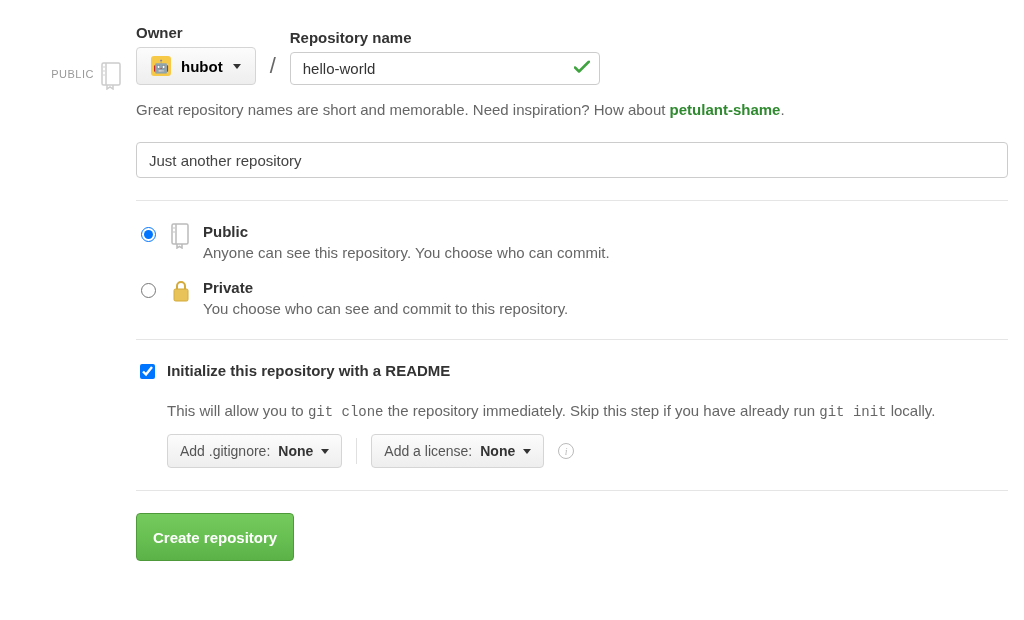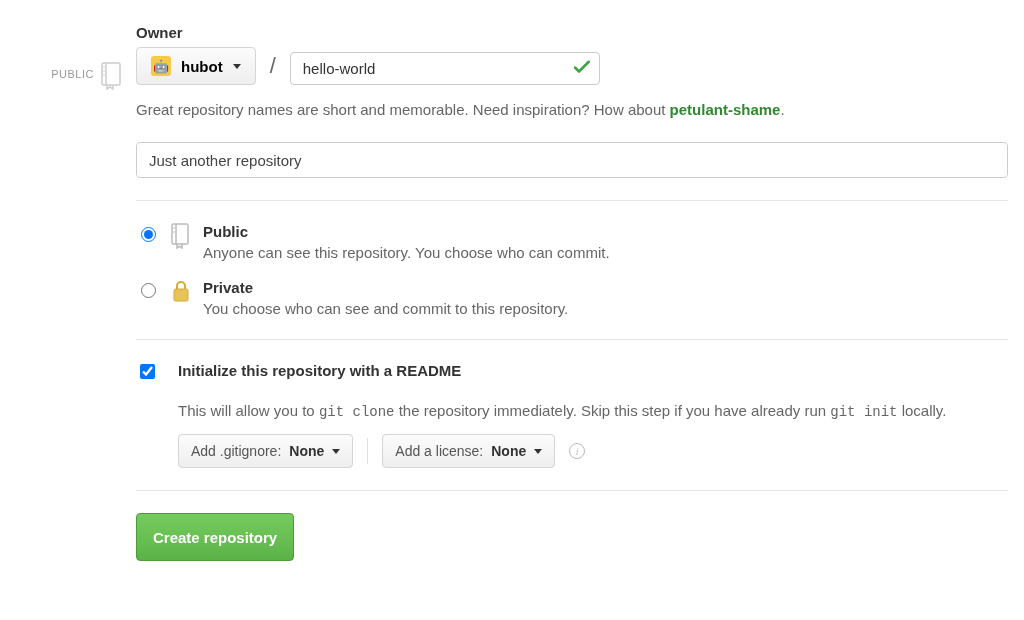--- a/index.html
+++ b/index.html
@@ -132,21 +132,21 @@
     margin-top: 4px;
     width: 15px; height: 15px;
   }
   .vis-icon { width: 24px; display: flex; justify-content: center; }
   .vis-text { flex: 1; }
   .vis-title { font-weight: 700; font-size: 15px; }
   .vis-desc { color: #666; margin-top: 4px; font-size: 15px; }
   .init-row {
     display: flex;
     align-items: flex-start;
-    gap: 20px;
+    gap: 9px;
   }
   .init-check {
     width: 15px; height: 15px;
     margin-top: 2px;
   }
   .init-title { font-weight: 700; font-size: 15px; }
   .init-desc { color: #666; margin-top: 23px; font-size: 15px; }
   .mono { font-family: "Courier New", monospace; font-size: 14px; }
   .selector-row {
     display: flex;
@@ -221,20 +221,21 @@
         <button class="btn-owner">
           <span class="avatar">
               <span>🤖</span>
             </span>
           <span>hubot</span>
           <span class="caret"></span>
         </button>
       </div>
       <span class="slash">/</span>
       <div class="field-block">
+        <span class="field-label">Repository name</span>
         <div class="repo-name-wrap">
           <input class="repo-name-input" type="text" value="hello-world" style="">
           <span class="check">
             <svg width="16" height="14" viewBox="0 0 16 14">
                 <path d="M1 7 l4 4 l10 -10" stroke="#3fa33f" stroke-width="2.5" fill="none" stroke-linecap="round" stroke-linejoin="round"></path>
               </svg>
           </span>
         </div>
       </div>
     </div>

